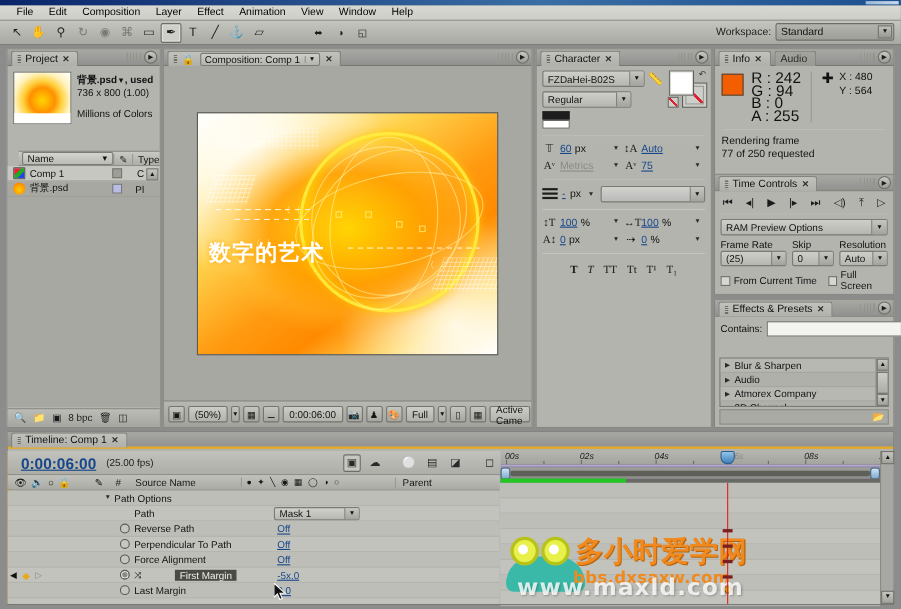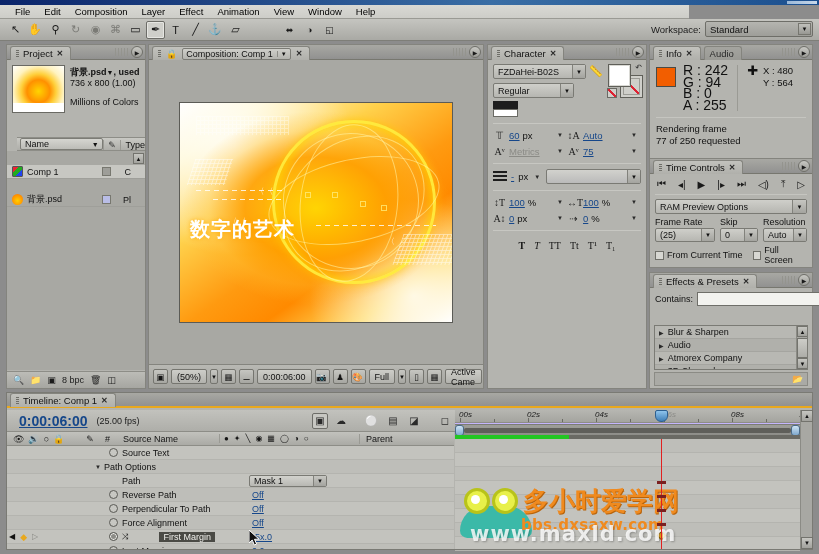--- a/index.html
+++ b/index.html
@@ -15,21 +15,21 @@
   
   .titlebar {
     position:absolute; left:0; top:0; width:819px; height:5px;
     background:linear-gradient(to right,#0a246a,#3a6ea5 60%,#1b4f8f);
   }
   .titlebar .tb-min { position:absolute; right:2px; top:1px; width:30px; height:3px;
     background:linear-gradient(to right,#9bb8d8,#c8d8ea); }
 
   
   .menubar {
-    position:absolute; left:0; top:5px; width:689px; height:14px;
+    position:absolute; left:0; top:5px; width:819px; height:14px;
     background:linear-gradient(to bottom,#d9d9d4,#cdcdc8);
     border-bottom:1px solid #9a9a94;
     display:flex; align-items:center; padding-left:8px;
   }
   .menubar .mi { font-size:9.5px; color:#000; padding:0 7px; line-height:13px; cursor:default; }
 
   
   .toolbar {
     position:absolute; left:0; top:19px; width:819px; height:22px;
     background:linear-gradient(to bottom,#c5c5c0,#a9a9a4);
@@ -92,21 +92,21 @@
     background:linear-gradient(to bottom,#c9c9c4,#aeaea9); border-top:1px solid #8d8d87;
     border-bottom:1px solid #8d8d87; display:flex; align-items:flex-end; }
   .col-name { width:84px; height:12px; margin-left:3px; background:linear-gradient(to bottom,#d5d5d0,#bcbcb7);
     border:1px solid #7c7c76; border-radius:2px; display:flex; align-items:center;
     padding-left:4px; font-size:9px; position:relative; }
   .col-name .cv { position:absolute; right:3px; font-size:7px; }
   .col-ic { width:18px; text-align:center; font-size:9px; color:#2a2a2a; border-left:1px solid #9a9a94; }
   .col-type { flex:1; font-size:9px; padding-left:4px; border-left:1px solid #9a9a94; }
   .proj-list { position:absolute; left:0; right:0; top:91px; bottom:18px; background:#a8a8a3; }
   .proj-row { height:14px; display:flex; align-items:center; font-size:9px; padding-left:5px;
-    border-bottom:1px solid #9f9f9a; position:relative;margin-top:14px; }
+    border-bottom:1px solid #9f9f9a; position:relative; }
   .proj-row.sel { background:#c7c7c2; }
   .pr-ic { width:11px; height:11px; margin-right:4px; border-radius:1px; }
   .pr-ic.comp { background:linear-gradient(135deg,#e23 0 33%,#2a2 33% 66%,#24e 66%); border:1px solid #555; }
   .pr-ic.psd { background:radial-gradient(circle at 50% 60%,#ffd000,#ff8c00 70%,#d96a00); border-radius:50%; }
   .pr-sw { position:absolute; right:34px; width:9px; height:9px; border:1px solid #77776f; }
   .pr-sw.g { background:#9e9e99; }
   .pr-sw.b { background:#b9bde6; }
   .pr-type { position:absolute; right:14px; font-size:9px; }
   .proj-footer { position:absolute; left:0; right:0; bottom:0; height:17px;
     background:linear-gradient(to bottom,#bcbcb7,#a6a6a1); border-top:1px solid #8d8d87;
@@ -825,25 +825,20 @@
         <span>◉</span>
         <span>▦</span>
         <span>◯</span>
         <span>◑</span>
         <span>○</span>
       </span>
       <span class="tl-parent">Parent</span>
     </div>
 
     <div class="tl-rows" id="tlrows">
-        <div class="tl-row">
-          <span style="display: inline-block; width: 102px;"></span>
-          <span class="tl-stopwatch"></span>
-          <span class="tl-propname">Source Text</span>
-        </div>
         <div class="tl-row alt">
           <span style="display: inline-block; width: 88px;"></span>
           <span class="tl-twirl">▼</span>
           <span class="tl-propname">Path Options</span>
         </div>
         <div class="tl-row">
           <span style="display: inline-block; width: 102px;"></span>
           <span style="display: inline-block; width: 13px;"></span>
           <span class="tl-propname">Path</span>
           <div class="tl-maskdd">

